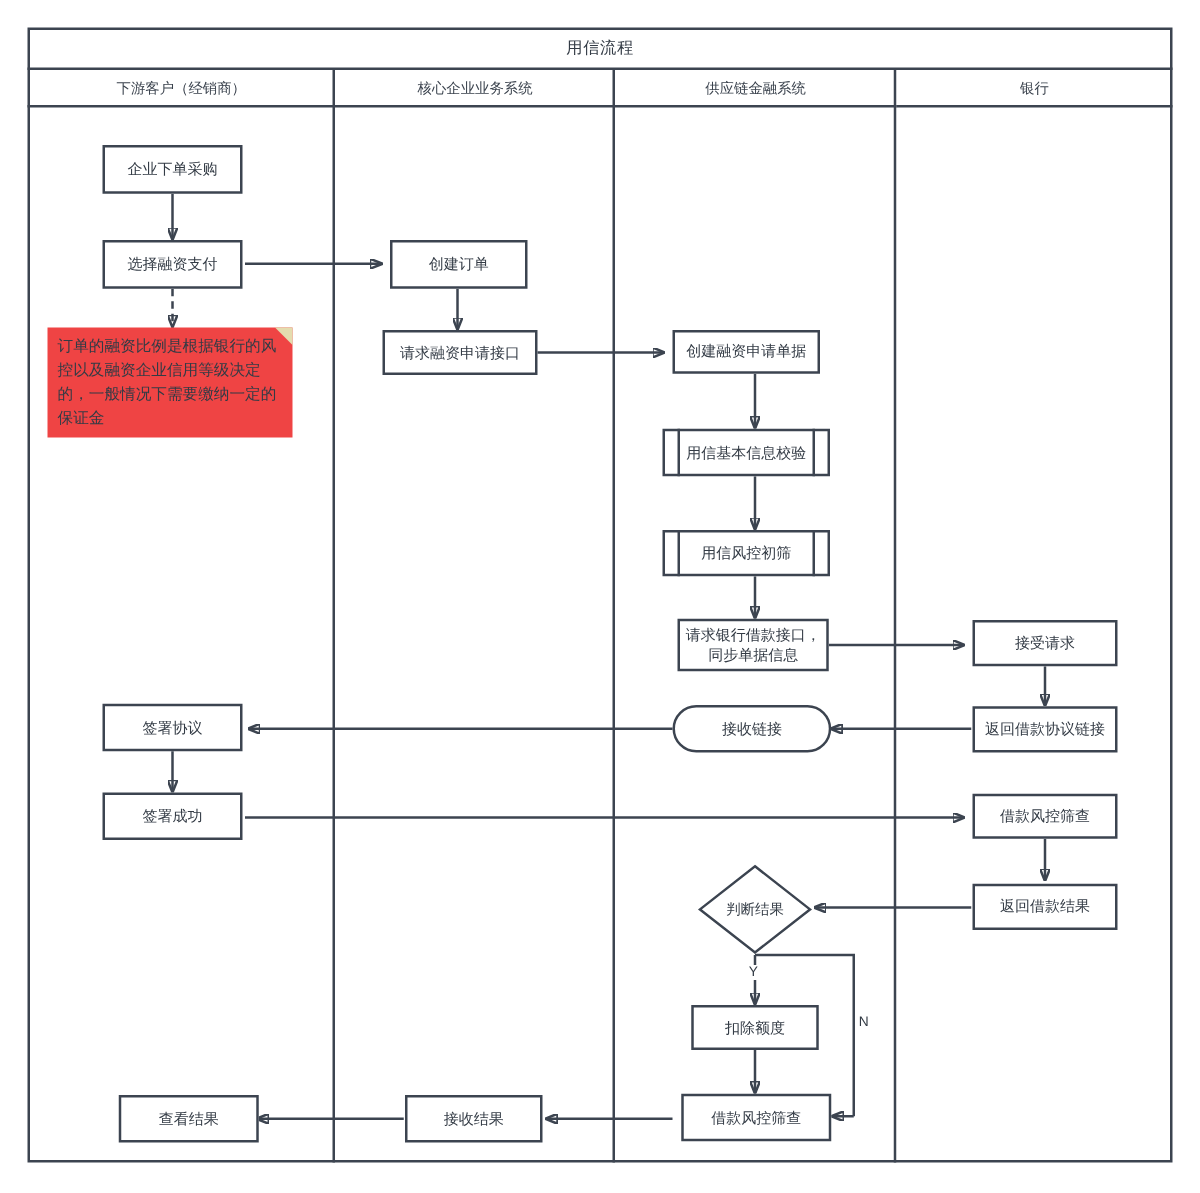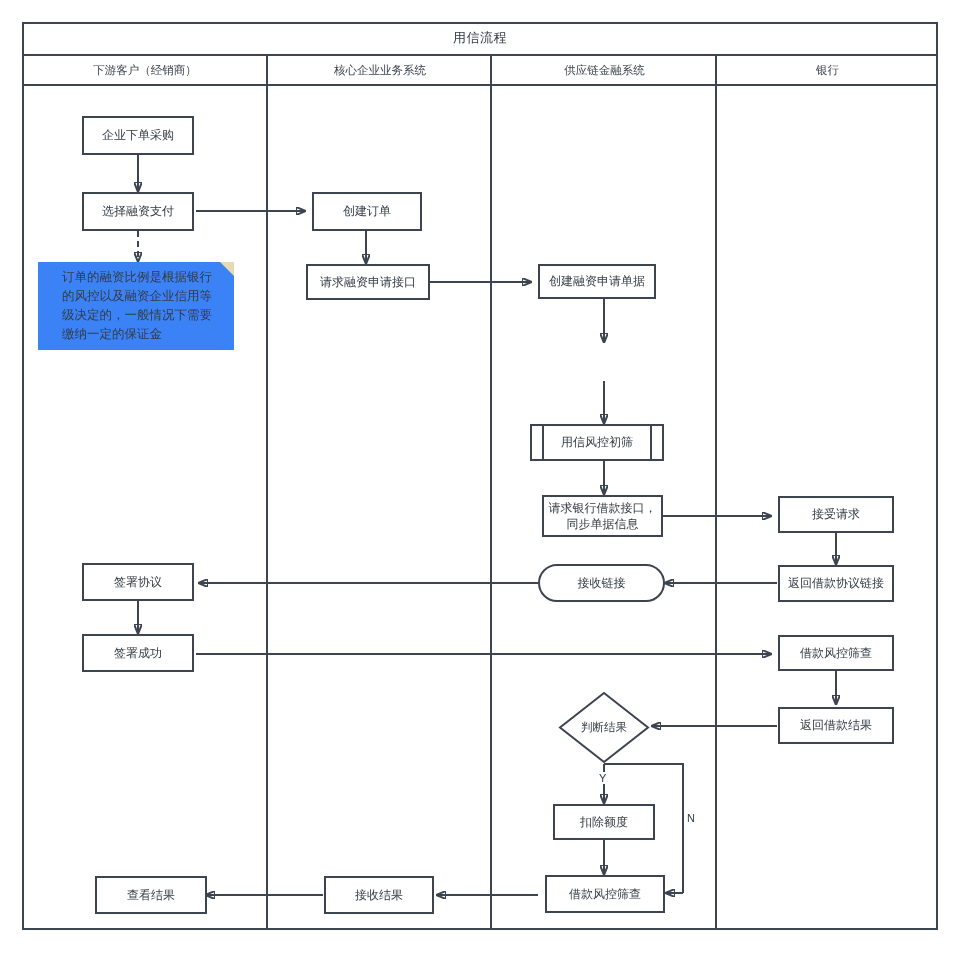--- a/index.html
+++ b/index.html
@@ -49,23 +49,23 @@
   .diamond{
     position:absolute;display:flex;align-items:center;justify-content:center;
     font-size:11.5px;color:#333b45;
   }
   .diamond .dshape{position:absolute;left:0;top:0;width:100%;height:100%;}
   .diamond .dlabel{position:relative;z-index:2;}
 
   
   .note{
     position:absolute;box-sizing:border-box;
-    background:#3b82f6;
+    background:#ef4444;
     font-size:12.5px;color:#333b45;line-height:1.52;
-    padding:6px 10px 6px 24px;
+    padding:6px 10px 6px 8px;
   }
   .note .fold{
     position:absolute;top:0;right:0;width:0;height:0;
     border-left:14px solid transparent;border-top:14px solid #e4dcae;
   }
 
   
   svg.edges{position:absolute;left:0;top:0;width:960px;height:954px;pointer-events:none;}
   svg.edges line,svg.edges path,svg.edges polyline{
     stroke:#3c4450;stroke-width:2;fill:none;
@@ -156,20 +156,21 @@
   <div class="note" style="left:38px;top:262px;width:196px;height:88px;">
     <span class="fold"></span>
     <span>订单的融资比例是根据银行的风控以及融资企业信用等级决定的，一般情况下需要缴纳一定的保证金</span>
   </div>
 
   <div class="node" style="left:312px;top:192px;width:110px;height:39px;">创建订单</div>
   <div class="node" style="left:306px;top:264px;width:124px;height:36px;">请求融资申请接口</div>
   <div class="node" style="left:324px;top:876px;width:110px;height:38px;">接收结果</div>
 
   <div class="node" style="left:538px;top:264px;width:118px;height:35px;">创建融资申请单据</div>
+  <div class="node pre" style="left:530px;top:343px;width:134px;height:38px;">用信基本信息校验</div>
   <div class="node pre" style="left:530px;top:424px;width:134px;height:37px;">用信风控初筛</div>
   <div class="node" style="left:542px;top:495px;width:121px;height:42px;">请求银行借款接口，同步单据信息</div>
   <div class="node" style="left:538px;top:564px;width:127px;height:38px;border-radius:19px;">接收链接</div>
 
   <div class="diamond" style="left:558px;top:691px;width:92px;height:73px;">
     <svg class="dshape" viewBox="0 0 92 73" preserveAspectRatio="none">
       <polygon points="46,2 90,36.5 46,71 2,36.5" fill="#fff" stroke="#3c4450" stroke-width="2"></polygon>
     </svg>
     <span class="dlabel">判断结果</span>
   </div>

